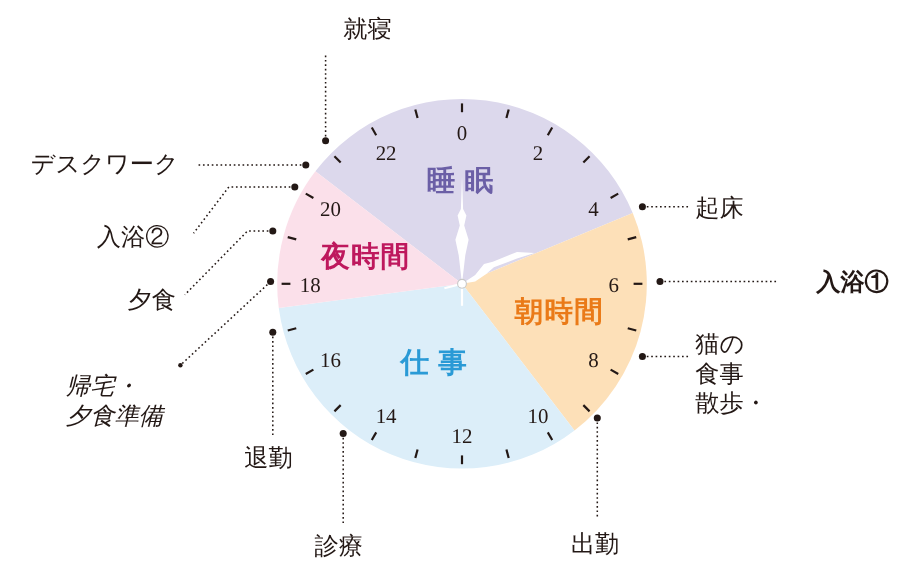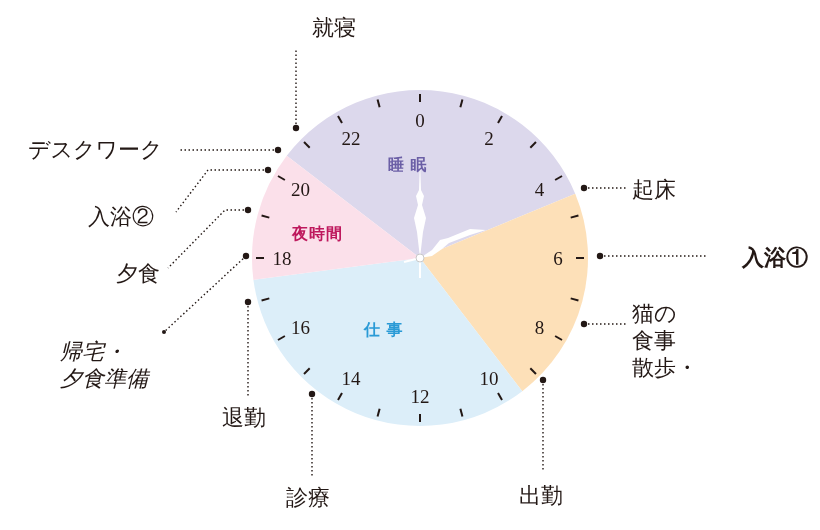--- a/index.html
+++ b/index.html
@@ -1,21 +1,21 @@
 <!DOCTYPE html>
 <html><head>
   <meta charset="utf-8">
   <style>
     html, body { margin: 0; padding: 0; background: #ffffff; }
     body { width: 820px; height: 530px; position: relative; overflow: hidden;
            font-family: "DejaVu Serif", "Liberation Serif", serif; color: #231815; }
     #stage { position: absolute; left: 0; top: 0; width: 820px; height: 530px; }
     .ann { position: absolute; font-size: 22px; line-height: 27px; white-space: nowrap; color: #231815; }
     .ann.multi { white-space: normal; margin-top: 18px; }
-    .sect { font-family: Liberation Sans, sans-serif; font-weight: bold; font-size: 16px; letter-spacing: 1px; }
+    .sect { font-family: Liberation Serif, serif; font-weight: bold; font-size: 26px; letter-spacing: 1px; }
     .num { font-family: "Liberation Serif", "DejaVu Serif", serif; font-size: 19px; fill: #231815; }
   </style>
 </head>
 <body>
 
 <div id="stage">
   <svg id="clock-svg" width="820" height="530" viewBox="0 0 820 530">
     <g id="sectors">
         <path d="M420 258 L286.7166388310725 155.72807992653492 A168 168 0 0 1 575.2117614618961 193.70918336266482 Z" fill="#dcd8ec"></path>
         <path d="M420 258 L575.2117614618962 193.70918336266493 A168 168 0 0 1 522.271920073465 391.2833611689275 Z" fill="#fde0b8"></path>
@@ -91,20 +91,21 @@
       <path d="M420 258 L417 232 L414 218 L418 205 L416 196 L419 190 L420 160 L421 190 L424 196 L422 205 L426 218 L423 232 Z" fill="#ffffff"></path>
       <path d="M420 258 L432 250 L440 240 L448 238 L470 229 L486 230 L470 235 L449 243 L442 249 L432 256 Z" fill="#ffffff"></path>
       <line x1="420" y1="258" x2="420" y2="278" stroke="#ffffff" stroke-width="2"></line>
       <line x1="420" y1="258" x2="404" y2="262" stroke="#ffffff" stroke-width="2"></line>
       <circle cx="420" cy="258" r="4" fill="#ffffff" stroke="#c8c8c8" stroke-width="1"></circle>
     </g>
   </svg>
 
   
   <div class="ann sect" style="left:388px;top:151px;color:#6b5fa6;">睡 眠</div>
+  <div class="ann sect" style="left:468px;top:270px;color:#ea7a18;">朝時間</div>
   <div class="ann sect" style="left:364px;top:316px;color:#2a9ad6;">仕 事</div>
   <div class="ann sect" style="left:292px;top:220px;color:#be185d;">夜時間</div>
 
   
   <div class="ann" style="left:268px;top:14px;margin-left:44px;">就寝</div>
   <div class="ann" style="left:28px;top:136px;">デスクワーク</div>
   <div class="ann" style="left:88px;top:203px;">入浴②</div>
   <div class="ann" style="left:116px;top:260px;">夕食</div>
   <div class="ann multi" style="left:60px;top:320px;width:120px;text-align:left;font-style:italic;">
     <div style="padding-right:14px;">帰宅・</div>

